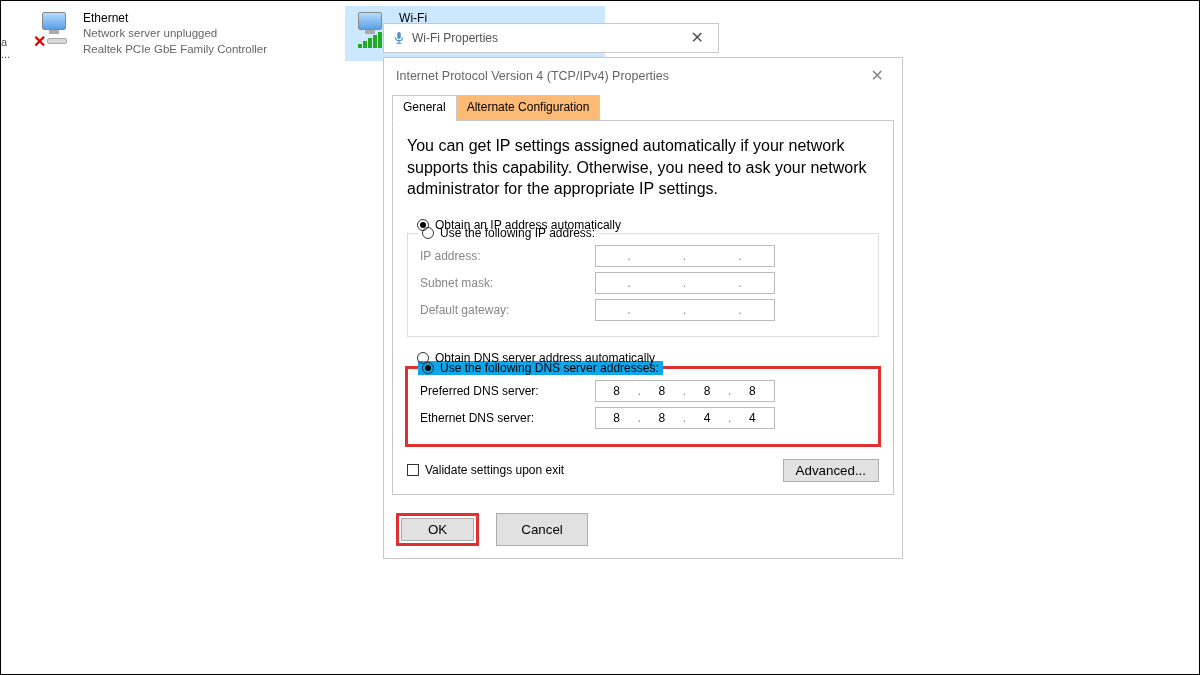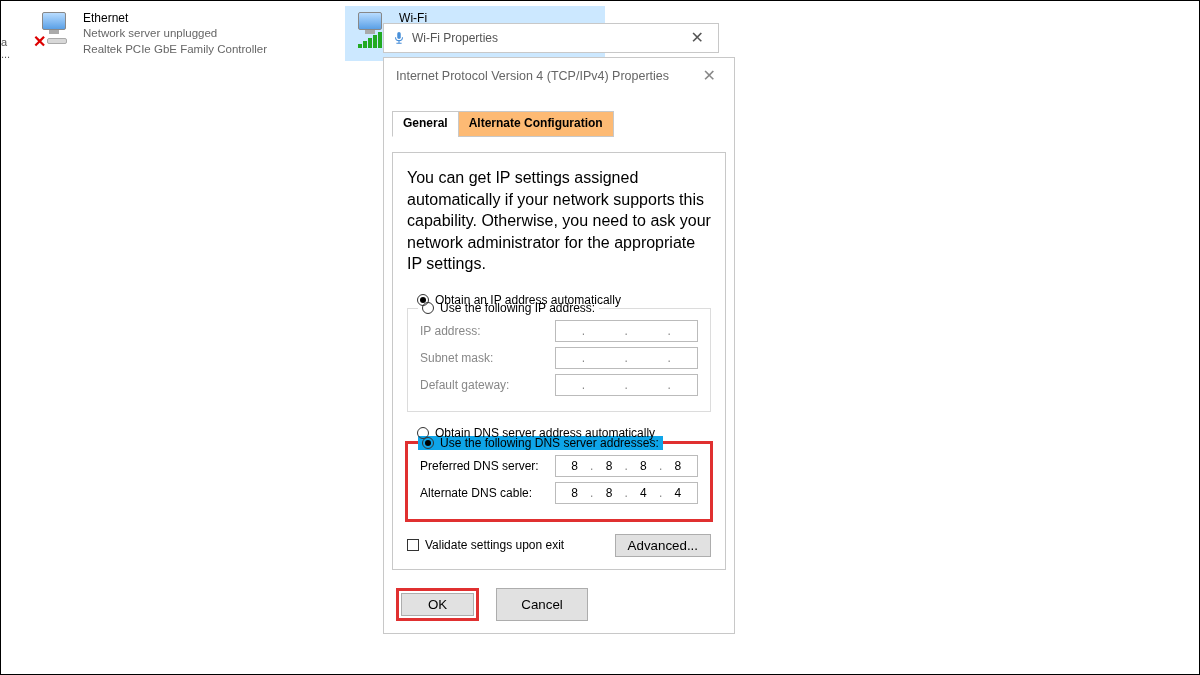--- a/index.html
+++ b/index.html
@@ -17,24 +17,24 @@
   .bars span:nth-child(1){height:4px;} .bars span:nth-child(2){height:7px;} .bars span:nth-child(3){height:10px;} .bars span:nth-child(4){height:13px;} .bars span:nth-child(5){height:16px;}
   .net-text { line-height:1.35; }
   .nt-title { font-weight:400; color:#000;}
   .nt-sub { color:#666; font-size:11.5px;}
 
   .wifi-dialog { position:absolute; left:382px; top:22px; width:336px; height:30px; background:#fff; border:1px solid #c8c8c8; display:flex; align-items:center; padding:0 8px; gap:6px;}
   .mic-icon { width:14px; height:14px; }
   .mic-icon svg { width:14px; height:14px; }
   .wifi-dialog .close { margin-left:auto; color:#555; font-size:16px; line-height:1; padding:2px 6px; cursor:default;}
 
-  .ipv4-dialog { position:absolute; left:382px; top:56px; width:352px; background:#fff; border:1px solid #c8c8c8; }
+  .ipv4-dialog { position:absolute; left:382px; top:56px; width:520px; background:#fff; border:1px solid #c8c8c8; }
   .ipv4-title { display:flex; align-items:center; padding:8px 12px; color:#666; font-size:12.5px;}
   .ipv4-title .close { margin-left:auto; color:#888; font-size:16px; line-height:1; padding:2px 6px;}
-  .tabs { display:flex; margin:16px 8px; height:26px;font-weight:bold; }
+  .tabs { display:flex; margin:0 8px; height:26px; }
   .tab { padding:4px 10px; border:1px solid #c8c8c8; background:#fdba74; margin-right:-1px; cursor:default; position:relative; top:1px;}
   .tab.active { background:#fff; border-bottom:1px solid #fff; }
   .tab-panel { border:1px solid #c8c8c8; margin:0 8px 8px 8px; padding:14px 14px 12px 14px; }
   .intro { font-size:16px; line-height:1.35; margin-bottom:18px;}
   .radio-row { display:flex; align-items:center; gap:6px; margin:3px 0 3px 10px;}
   .radio { width:12px; height:12px; border:1px solid #333; border-radius:50%; display:flex; align-items:center; justify-content:center;}
   .radio.checked::after { content:""; width:6px; height:6px; background:#000; border-radius:50%; }
   .group-box { border:1px solid #dcdcdc; margin:-2px 0 14px 0; padding:10px 12px 10px 12px; }
   .field-row { display:flex; align-items:center; margin:5px 0;}
   .field-label { width:175px; color:#888; }
@@ -171,21 +171,21 @@
             <span class="ip-oct">8</span>
               <span class="ip-dot">.</span>
             <span class="ip-oct">8</span>
               <span class="ip-dot">.</span>
             <span class="ip-oct">8</span>
               <span class="ip-dot">.</span>
             <span class="ip-oct">8</span>
           </span>
         </div>
         <div class="field-row">
-          <span class="field-label active">Alternate DNS cable:</span>
+          <span class="field-label active">Ethernet DNS server:</span>
           <span class="ip-input active">
             <span class="ip-oct">8</span>
               <span class="ip-dot">.</span>
             <span class="ip-oct">8</span>
               <span class="ip-dot">.</span>
             <span class="ip-oct">4</span>
               <span class="ip-dot">.</span>
             <span class="ip-oct">4</span>
           </span>
         </div>

